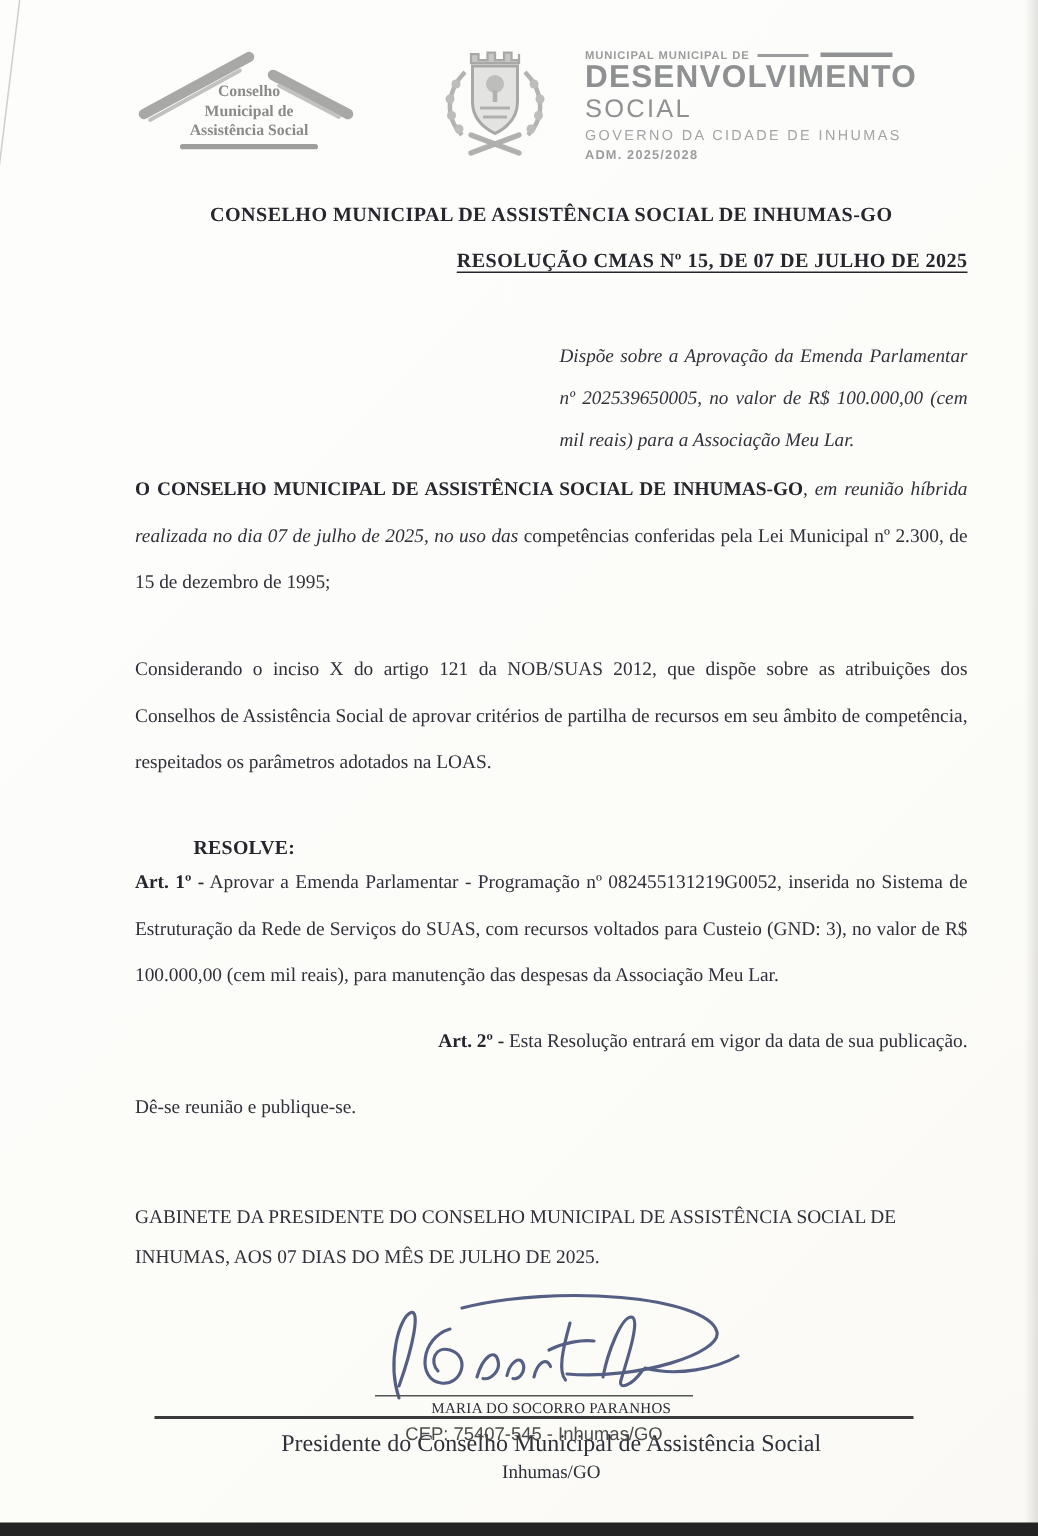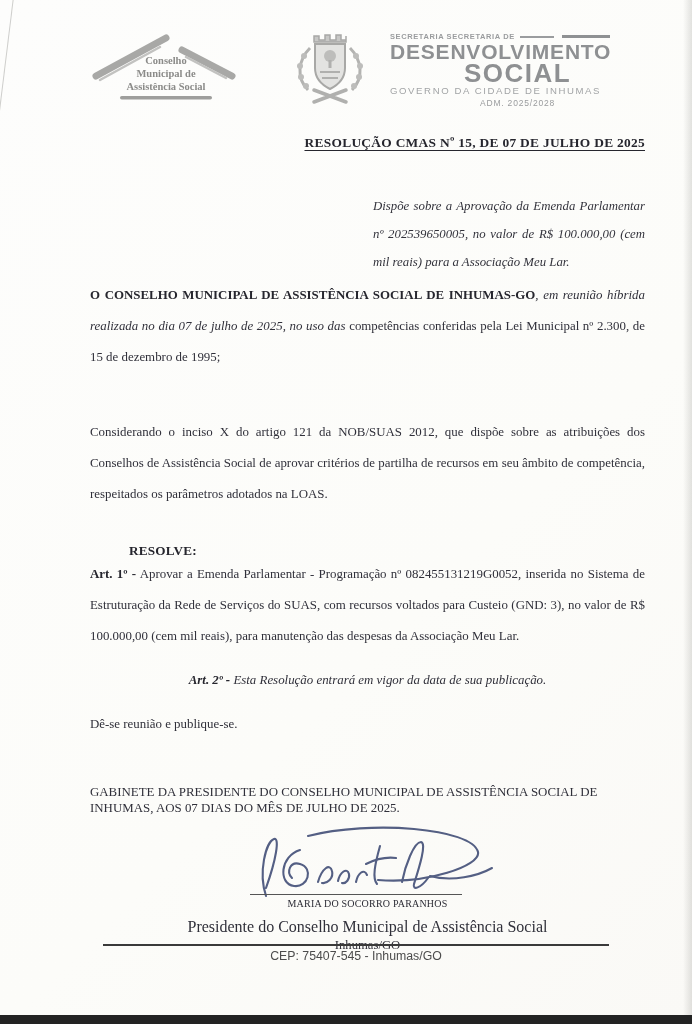--- a/index.html
+++ b/index.html
@@ -31,42 +31,42 @@
   
   .header{display:flex;align-items:flex-start;margin-top:26px;}
   .logo-left{width:152px;flex:0 0 auto;}
   .crest-wrap{width:100px;flex:0 0 auto;margin-left:42px;margin-top:2px;}
   .dept-block{flex:1 1 auto;margin-left:6px;margin-top:6px;font-family:"Liberation Sans",sans-serif;color:#8f9193;}
   .secretaria-row{display:flex;align-items:center;}
   .secretaria-label{font-size:7.5px;font-weight:bold;letter-spacing:0.6px;color:#9a9c9e;white-space:nowrap;}
   .secretaria-dash1{height:2px;background:#9a9c9e;width:34px;margin-left:5px;}
   .secretaria-dash2{height:3px;background:#8f9193;width:48px;margin-left:8px;}
   .dept-line1{font-size:21px;font-weight:bold;letter-spacing:0.8px;line-height:22px;color:#8e9092;}
-  .dept-line2{font-size:26px;font-weight:bold;letter-spacing:1.5px;line-height:20px;text-align:center;color:#8e9092;}
+  .dept-line2{font-size:17px;font-weight:normal;letter-spacing:1.5px;line-height:20px;text-align:left;color:#8e9092;}
   .governo-line{font-size:9.6px;letter-spacing:1.6px;color:#a2a4a6;margin-top:2px;white-space:nowrap;}
-  .adm-line{font-size:8.5px;font-weight:normal;letter-spacing:0.8px;color:#9a9c9e;text-align:center;margin-top:2px;}
+  .adm-line{font-size:8.5px;font-weight:bold;letter-spacing:0.8px;color:#9a9c9e;margin-top:2px;}
 
   
   .doc-title{margin-top:14px;text-align:center;font-weight:bold;font-size:13.4px;letter-spacing:0.3px;color:#26262e;}
   .res-title{margin-top:15px;text-align:right;font-weight:bold;font-size:13.4px;letter-spacing:0.3px;color:#26262e;
     text-decoration:underline;text-underline-offset:3px;}
 
   
   .ementa{margin-top:41px;margin-left:auto;width:272px;font-style:italic;font-size:12.8px;
     line-height:28px;text-align:justify;color:#33333c;}
 
   
   .para{font-size:12.9px;line-height:31px;text-align:justify;color:#30303a;}
   .preamble{margin-top:4px;}
-  .considerando{margin-top:44px;}
+  .considerando{margin-top:27px;}
   .resolve{margin-top:33px;font-weight:bold;font-size:13.2px;color:#26262e;letter-spacing:0.2px;margin-left:39px;}
   .art1{margin-top:0;}
-  .art2{text-align:center;font-style:italic;}
+  .art2{text-align:right;}
   .closing{margin-top:0;text-align:left;}
-  .gabinete{margin-top:44px;line-height:16px;text-align:left;font-size:12.9px;}
+  .gabinete{margin-top:44px;line-height:27px;text-align:left;font-size:12.9px;}
   b.inkbold{font-weight:bold;color:#26262e;}
   i.inkital{font-style:italic;}
 
   
   .sig-block{position:relative;margin-top:22px;text-align:center;height:130px;}
   .sig-svg{position:absolute;left:140px;top:-12px;}
   .sig-line{position:absolute;left:160px;top:56px;width:212px;border-bottom:1.4px solid #555;}
   .sig-name{position:absolute;left:0;right:0;top:60px;font-size:10px;color:#2c2c35;letter-spacing:0.2px;}
   .sig-role{position:absolute;left:0;right:0;top:80px;font-size:16px;color:#30303a;}
   .sig-loc{position:absolute;left:0;right:0;top:100px;font-size:12.7px;color:#30303a;}
@@ -125,31 +125,32 @@
             <circle cx="76" cy="38" r="3" fill="#bdbdbb"></circle>
           <circle cx="75" cy="49" r="3" fill="#bdbdbb"></circle>
             <circle cx="70" cy="58" r="3" fill="#bdbdbb"></circle>
 
           <path d="M30,74 L62,62 M30,62 L62,74" stroke="#b0b0ae" stroke-width="3.5" stroke-linecap="round"></path>
         </svg>
       </div>
 
       <div class="dept-block">
         <div class="secretaria-row">
-          <span class="secretaria-label">SECRETARIA SECRETARIA DE</span>
+          <span class="secretaria-label">MUNICIPAL MUNICIPAL DE</span>
           <span class="secretaria-dash1"></span>
           <span class="secretaria-dash2"></span>
         </div>
         <div class="dept-line1">DESENVOLVIMENTO</div>
         <div class="dept-line2">SOCIAL</div>
         <div class="governo-line">GOVERNO DA CIDADE DE INHUMAS</div>
         <div class="adm-line">ADM. 2025/2028</div>
       </div>
     </div>
 
+    <div class="doc-title">CONSELHO MUNICIPAL DE ASSISTÊNCIA SOCIAL DE INHUMAS-GO</div>
     <div class="res-title">RESOLUÇÃO CMAS Nº 15, DE 07 DE JULHO DE 2025</div>
 
     <div class="ementa">Dispõe sobre a Aprovação da Emenda Parlamentar nº 202539650005, no valor de R$ 100.000,00 (cem mil reais) para a Associação Meu Lar.</div>
 
     <p class="para preamble"><b class="inkbold">O CONSELHO MUNICIPAL DE ASSISTÊNCIA SOCIAL DE INHUMAS-GO</b><i class="inkital">, em reunião híbrida realizada no dia 07 de julho de 2025, no uso das </i><span>competências conferidas pela Lei Municipal nº 2.300, de 15 de dezembro de 1995;</span></p>
 
     <p class="para considerando">Considerando o inciso X do artigo 121 da NOB/SUAS 2012, que dispõe sobre as atribuições dos Conselhos de Assistência Social de aprovar critérios de partilha de recursos em seu âmbito de competência, respeitados os parâmetros adotados na LOAS.</p>
 
     <div class="resolve">RESOLVE:</div>
 

